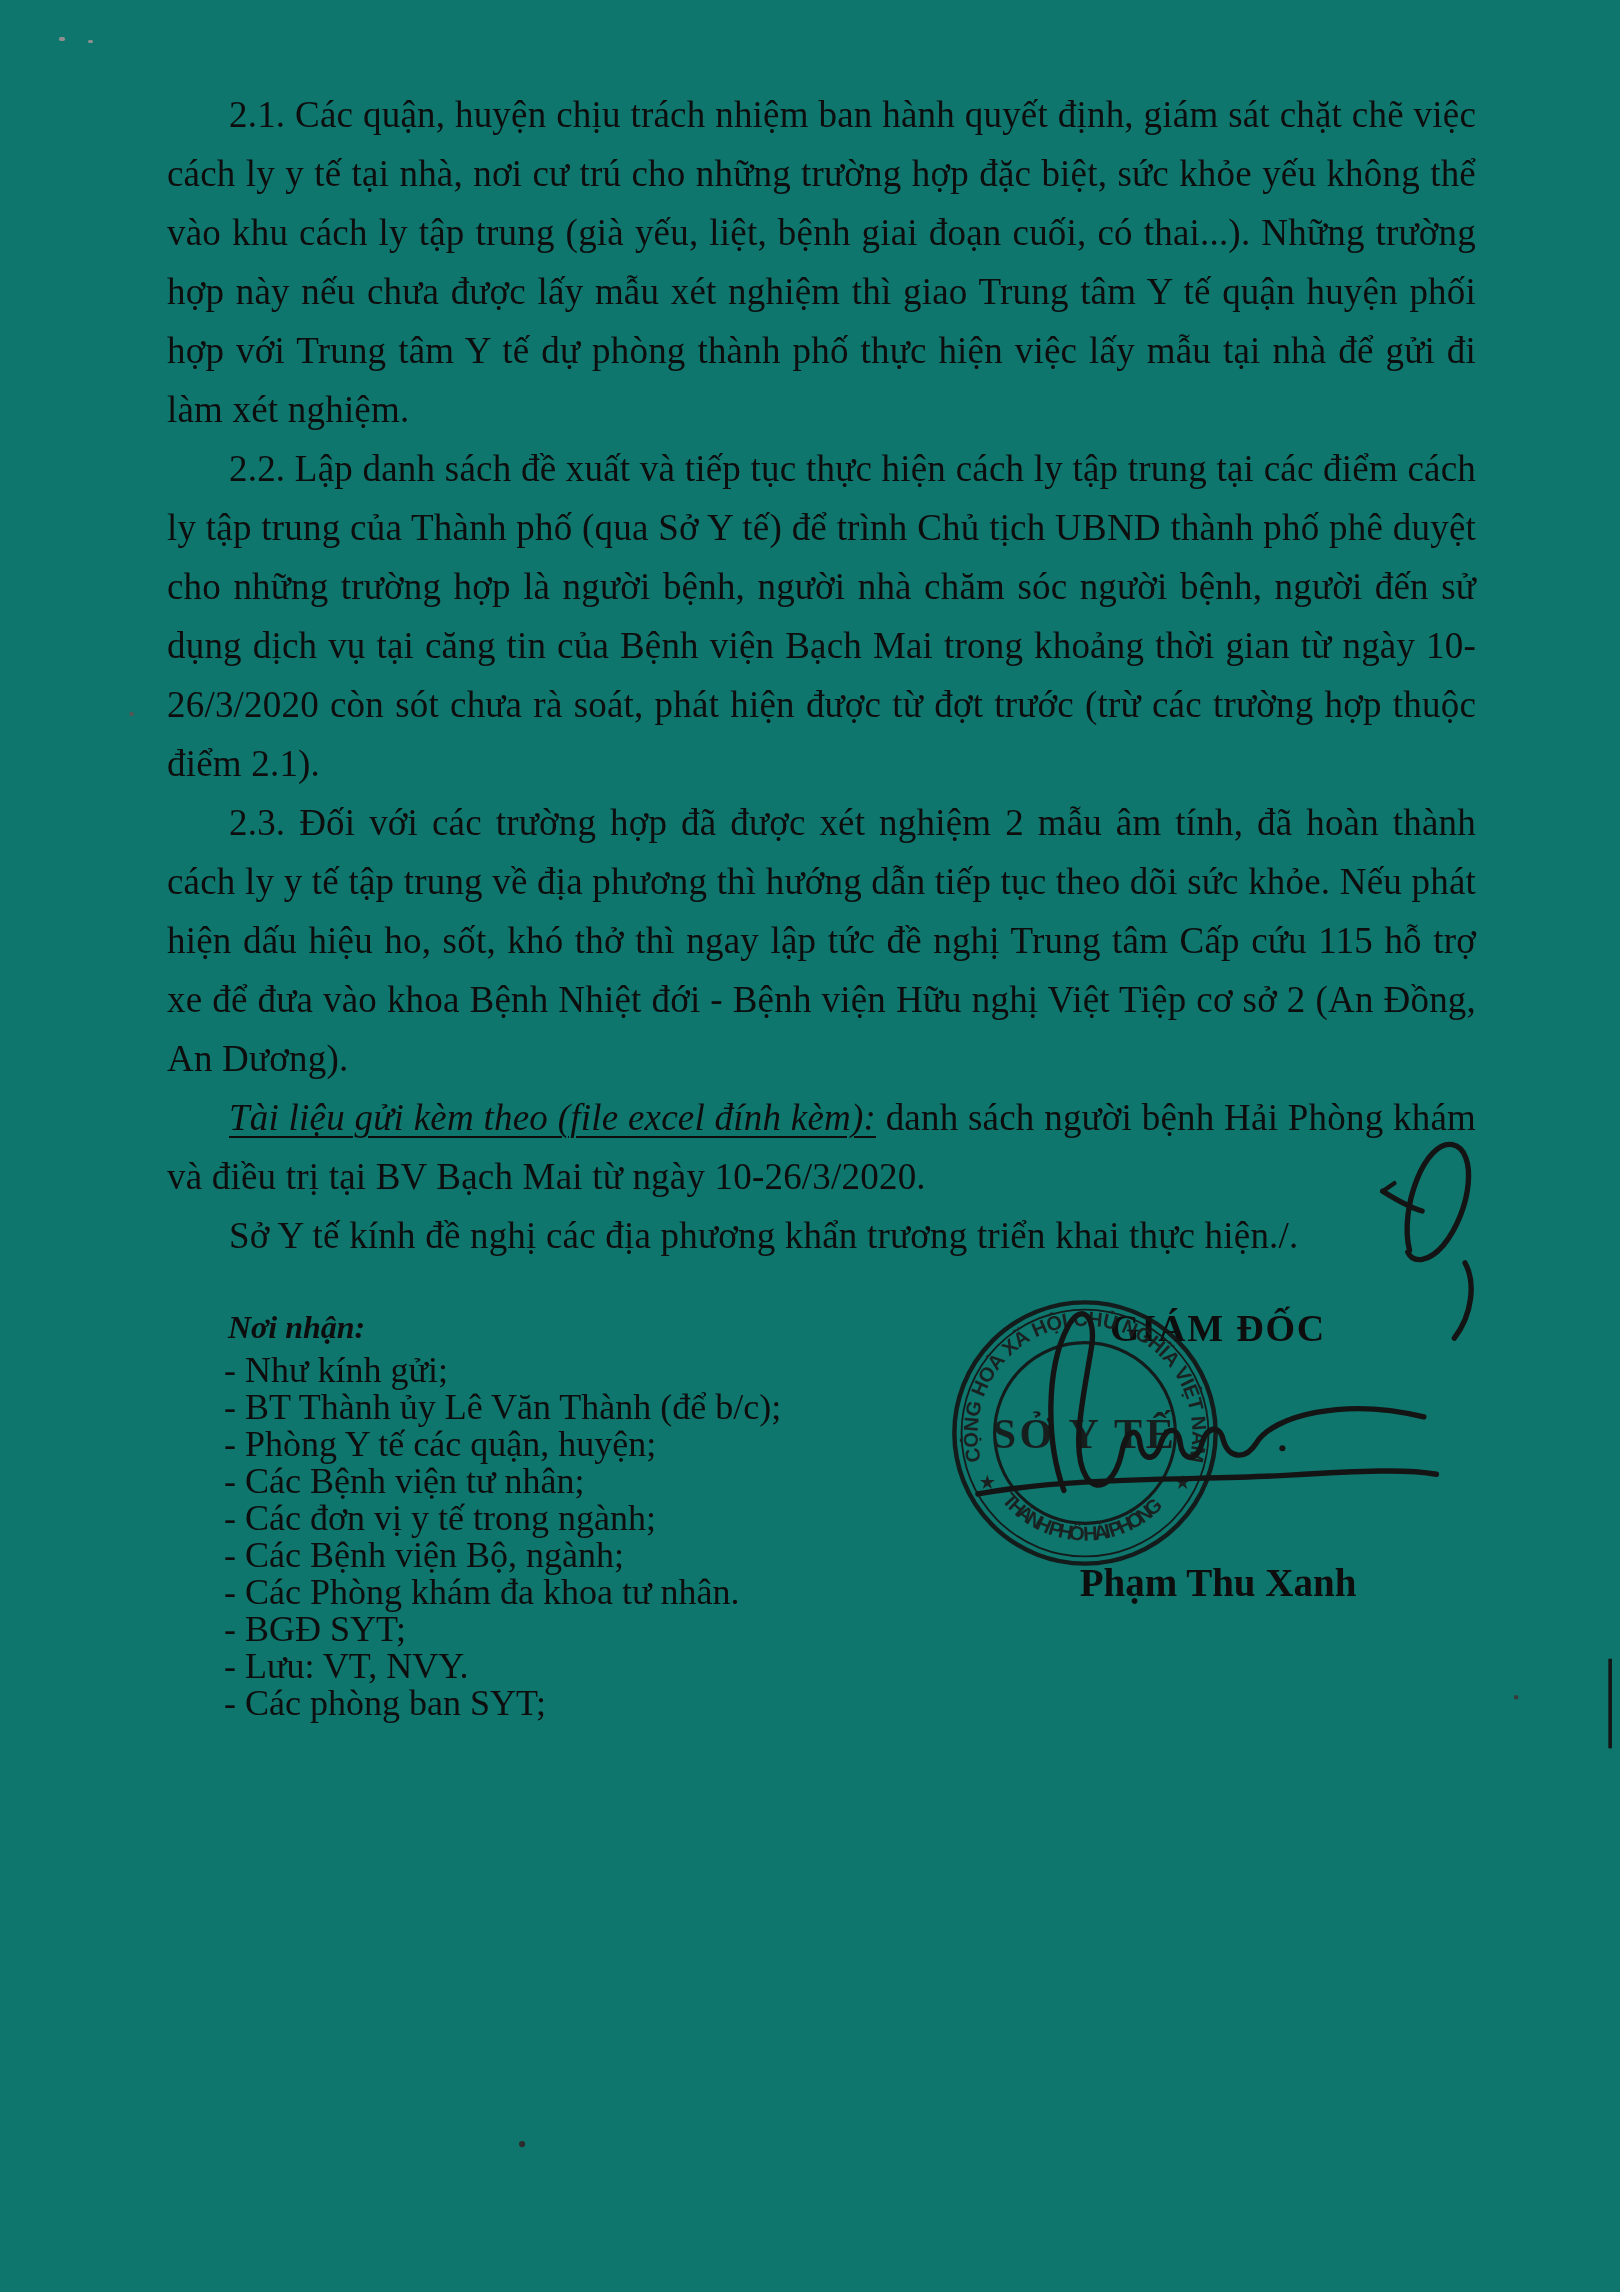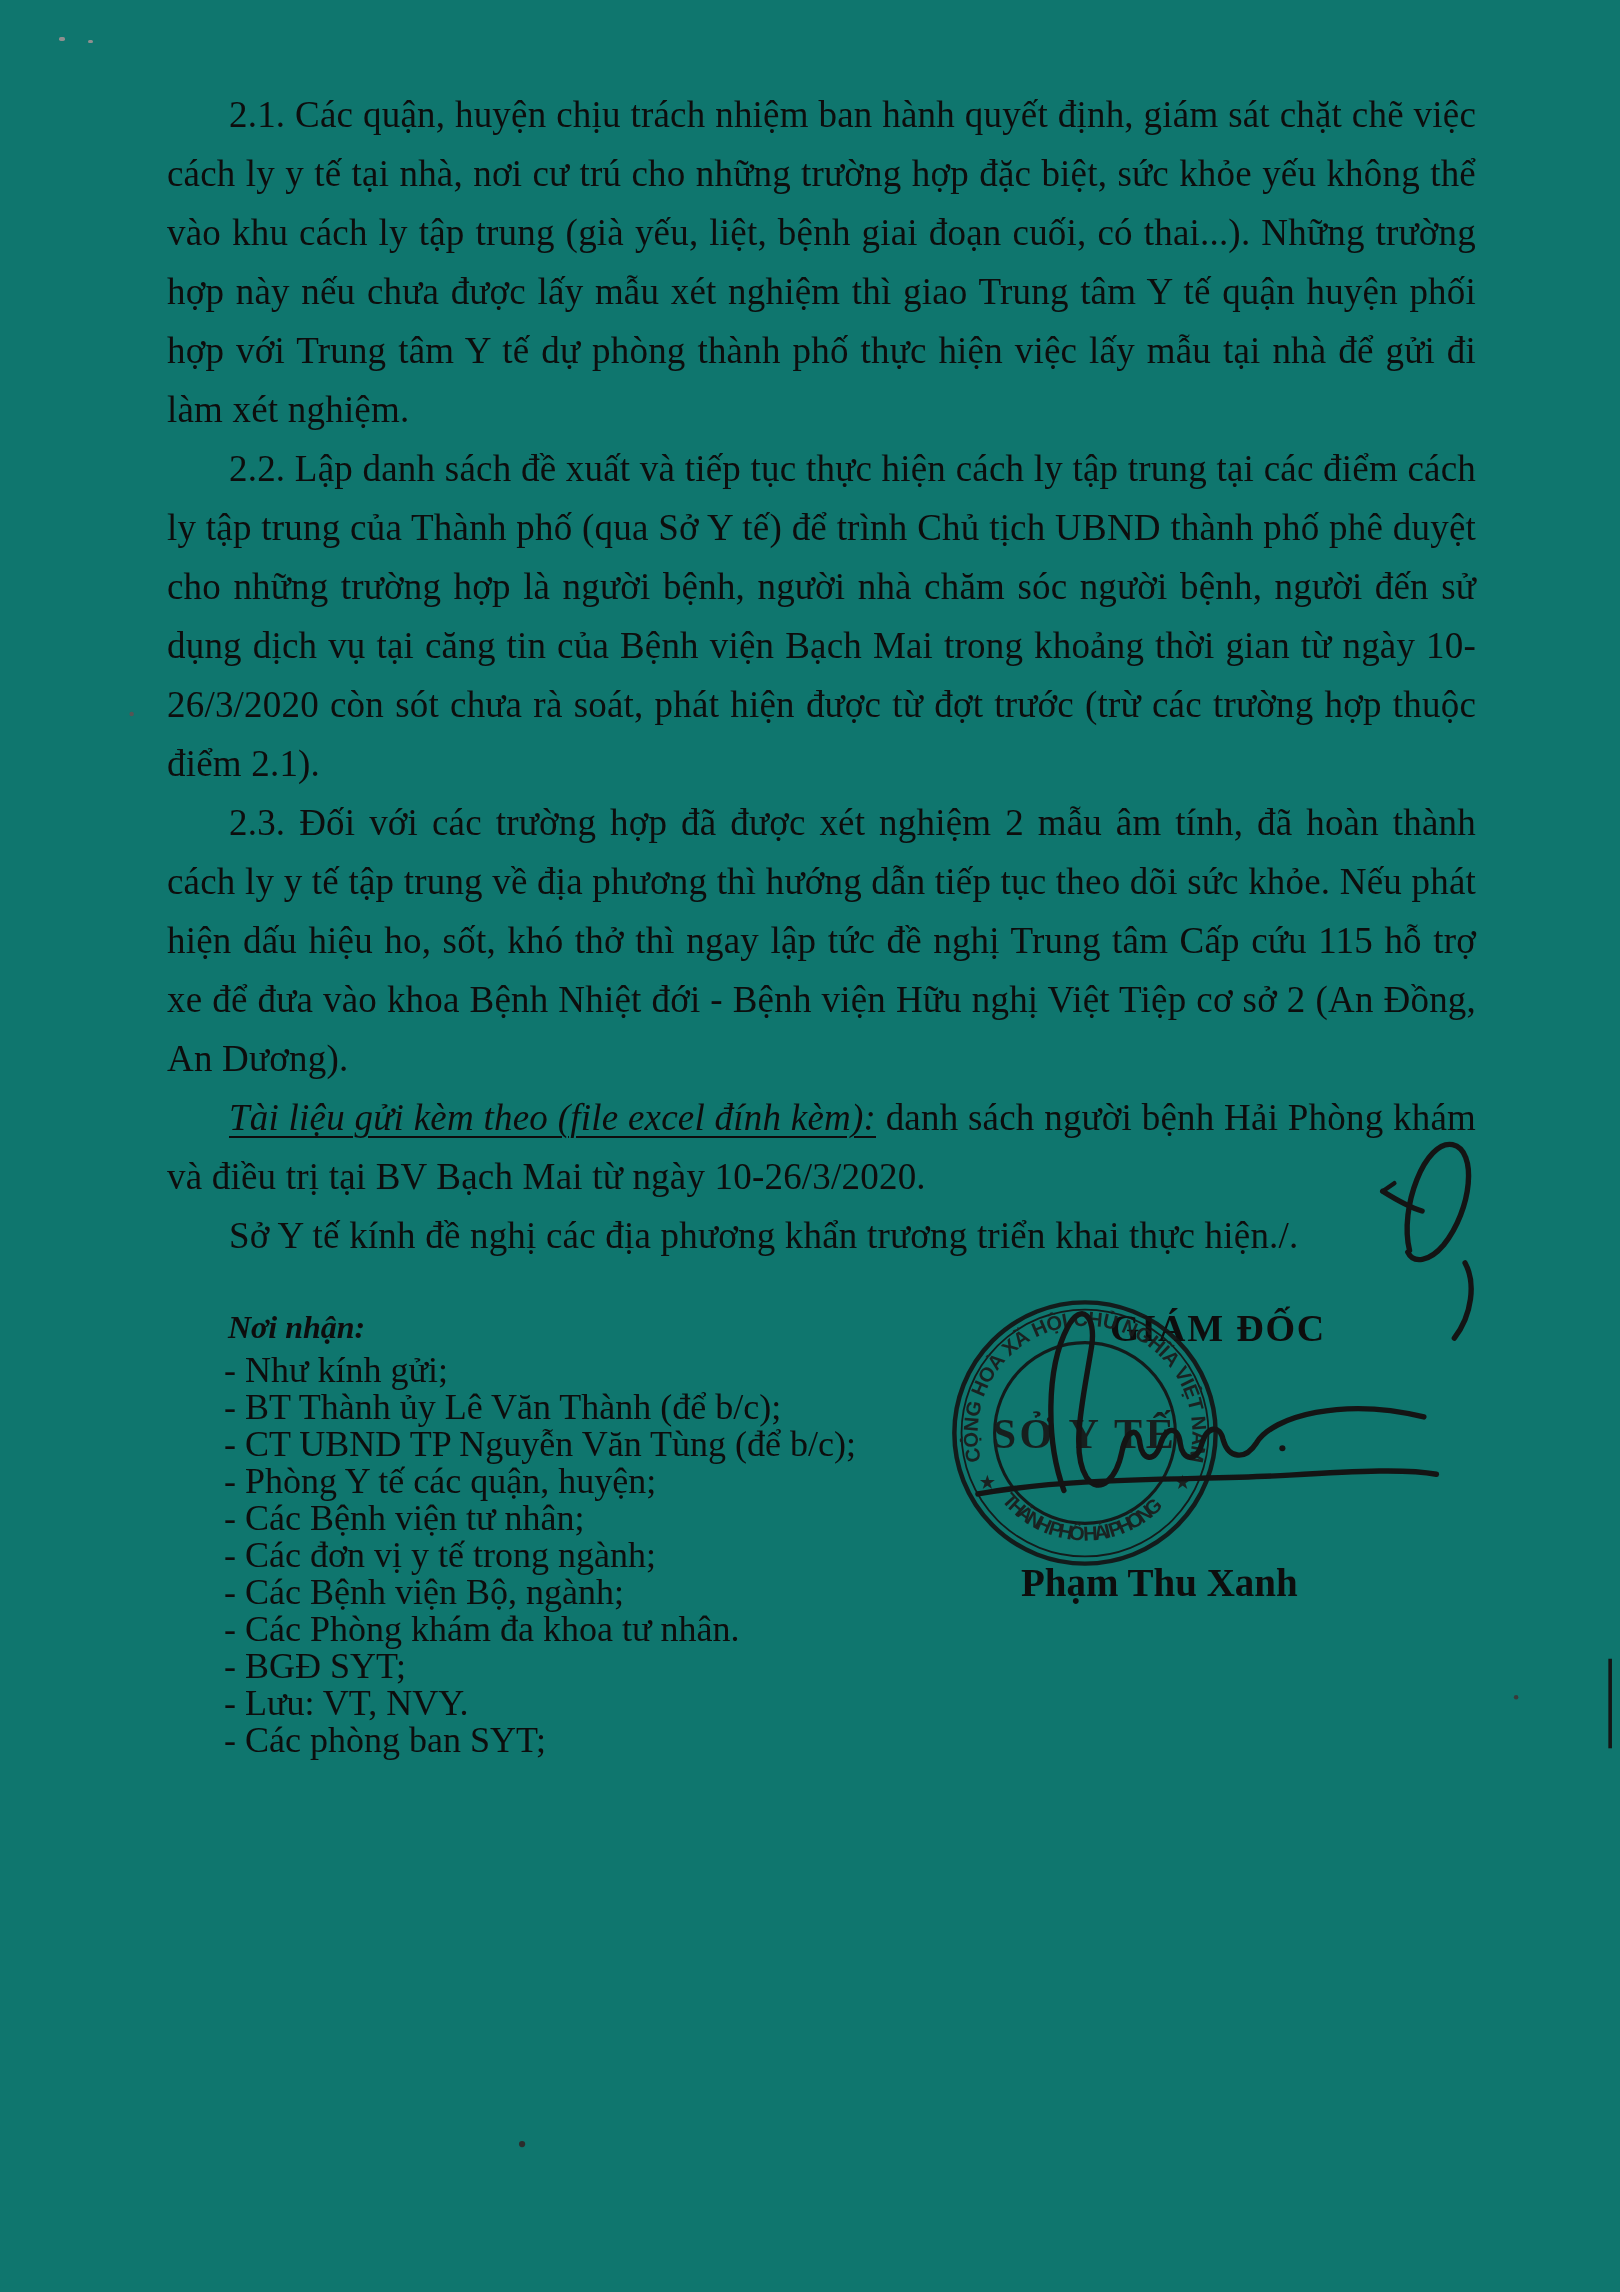--- a/index.html
+++ b/index.html
@@ -67,20 +67,21 @@
     text-align: center;
     font-size: 38px;
     font-weight: bold;
     letter-spacing: 1.8px;
   }
   .signer-name {
     position: absolute;
     left: 1021px;
     top: 1560px;
     width: 394px;
+    text-align: center;
     font-size: 39px;
     font-weight: bold;
   }
   .overlay {
     position: absolute;
     left: 0;
     top: 0;
     pointer-events: none;
   }
   .seal-text {
@@ -107,21 +108,20 @@
     <p>2.3. Đối với các trường hợp đã được xét nghiệm 2 mẫu âm tính, đã hoàn thành cách ly y tế tập trung về địa phương thì hướng dẫn tiếp tục theo dõi sức khỏe. Nếu phát hiện dấu hiệu ho, sốt, khó thở thì ngay lập tức đề nghị Trung tâm Cấp cứu 115 hỗ trợ xe để đưa vào khoa Bệnh Nhiệt đới - Bệnh viện Hữu nghị Việt Tiệp cơ sở 2 (An Đồng, An Dương).</p>
     <p><span class="attachment-lead">Tài liệu gửi kèm theo (file excel đính kèm):</span><span> danh sách người bệnh Hải Phòng khám và điều trị tại BV Bạch Mai từ ngày 10-26/3/2020.</span></p>
     <p>Sở Y tế kính đề nghị các địa phương khẩn trương triển khai thực hiện./.</p>
   </div>
 
   <div class="recipients">
     <p class="recipients-title">Nơi nhận:</p>
     <ul>
       <li>- Như kính gửi;</li>
       <li>- BT Thành ủy Lê Văn Thành (để b/c);</li>
-      <li>- CT UBND TP Nguyễn Văn Tùng (để b/c);</li>
       <li>- Phòng Y tế các quận, huyện;</li>
       <li>- Các Bệnh viện tư nhân;</li>
       <li>- Các đơn vị y tế trong ngành;</li>
       <li>- Các Bệnh viện Bộ, ngành;</li>
       <li>- Các Phòng khám đa khoa tư nhân.</li>
       <li>- BGĐ SYT;</li>
       <li>- Lưu: VT, NVY.</li>
       <li>- Các phòng ban SYT;</li>
     </ul>
   </div>

